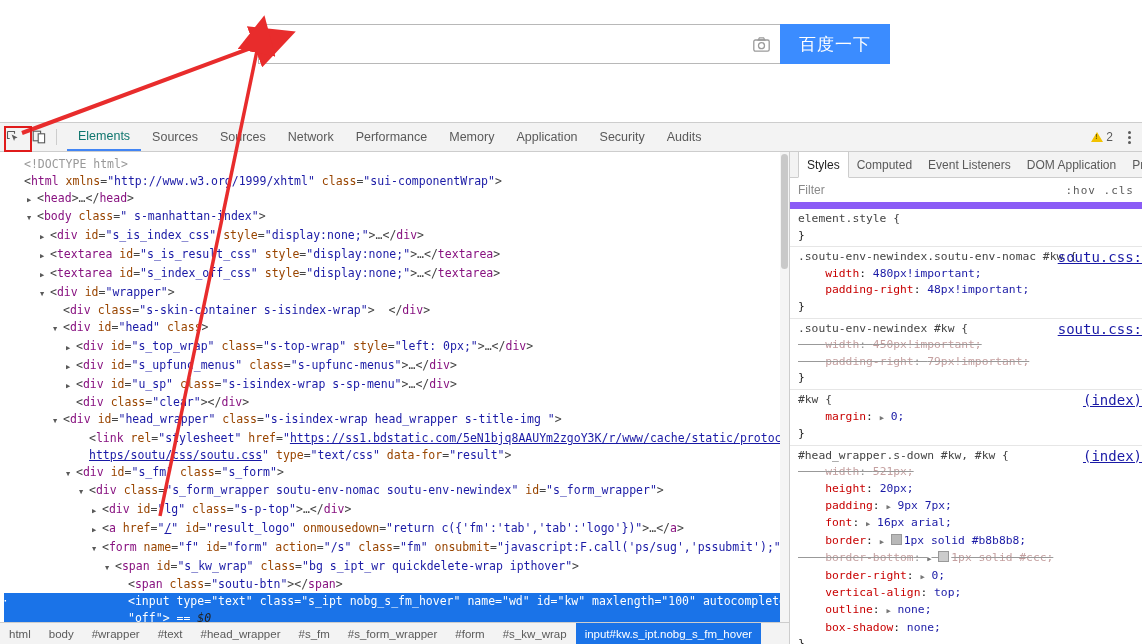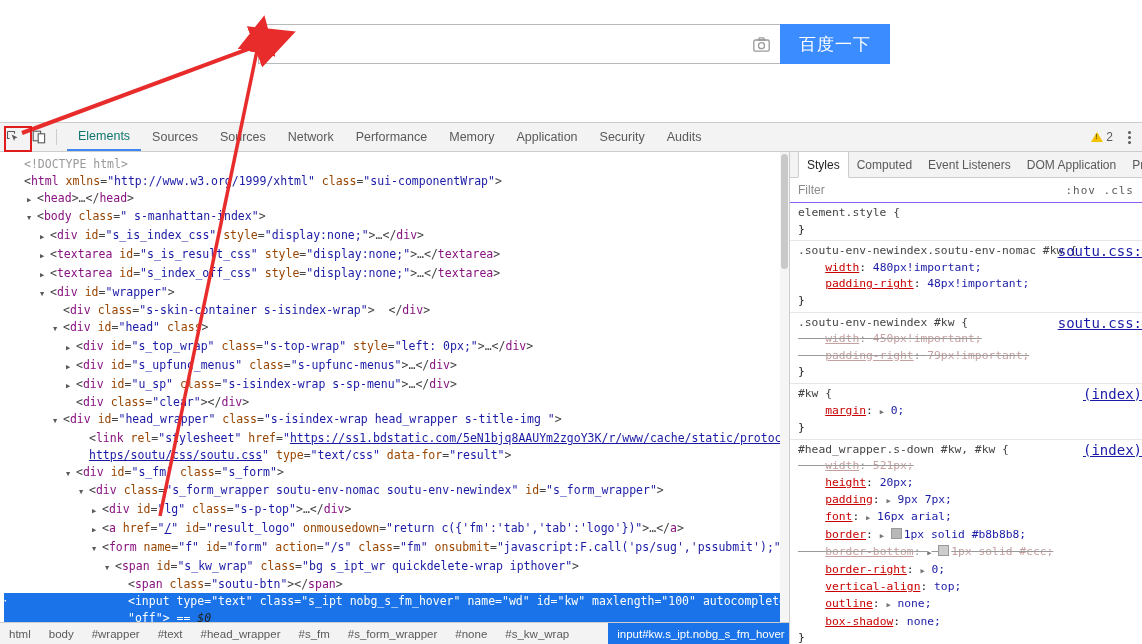--- a/index.html
+++ b/index.html
@@ -85,43 +85,43 @@
   .dom-scrollbar{position:absolute;right:0;top:0;width:9px;height:100%;background:#f5f5f5;}
   .dom-scrollbar i{position:absolute;left:1px;top:2px;width:7px;height:115px;background:#c9c9c9;border-radius:4px;display:block;}
 
   
   .crumbs{
     position:absolute;left:0;bottom:0;width:100%;height:22px;background:#f3f3f3;
     border-top:1px solid #cdcdcd;display:flex;align-items:center;box-sizing:border-box;
     font-size:11.5px;color:#5a5a5a;overflow:hidden;
   }
   .crumb{padding:0 9px;height:100%;display:flex;align-items:center;cursor:pointer;white-space:nowrap;}
-  .crumb.active{background:#1a73e8;color:#fff;margin-left:30px;}
+  .crumb.active{background:#1a73e8;color:#fff;}
 
   
   .styles-panel{flex:1;position:relative;overflow:hidden;background:#fff;}
   .st-tabs{height:25px;display:flex;align-items:stretch;border-bottom:1px solid #cdcdcd;background:#f3f3f3;padding-left:8px;}
   .st-tab{
     padding:0 8px;display:flex;align-items:center;font-size:12px;color:#5a5a5a;cursor:pointer;
     white-space:nowrap;box-sizing:border-box;
   }
   .st-tab.active{background:#fff;color:#222;border-left:1px solid #cdcdcd;border-right:1px solid #cdcdcd;margin-bottom:-1px;border-bottom:1px solid #fff;}
   .st-filter{
     height:24px;display:flex;align-items:center;justify-content:space-between;
-    border-bottom:1px solid #8b5cf6;font-size:12px;color:#8a8a8a;padding:0 8px;background:#fff;
+    border-bottom:7px solid #8b5cf6;font-size:12px;color:#8a8a8a;padding:0 8px;background:#fff;
   }
   .st-filter .toggles{color:#5a5a5a;font-family:"DejaVu Sans Mono",monospace;font-size:11px;letter-spacing:1px;}
   .st-rules{
     font-family:"DejaVu Sans Mono","Liberation Mono",monospace;
     font-size:11.3px;line-height:16.6px;color:#222;white-space:pre;
   }
   .rule{border-bottom:1px solid #e6e6e6;padding:2px 0 2px 8px;position:relative;}
   .rule .src{position:absolute;right:0px;top:2px;color:#1a1aa6;text-decoration:underline;font-size:14px;}
   .sel-txt{color:#444;}
-  .prop{color:#c80000;text-decoration:underline;}
+  .prop{color:#c80000;}
   .pval{color:#1a1aa6;}
   .struck{text-decoration:line-through;color:#999;}
   .struck .prop,.struck .pval{color:#c5a0a0;}
   .tri-exp{display:inline-block;color:#777;font-size:7px;}
   .swatch{display:inline-block;width:9px;height:9px;border:1px solid #999;vertical-align:-1px;margin-right:2px;}
 
   
   .overlay{position:absolute;left:0;top:0;width:1142px;height:644px;pointer-events:none;}
   .redbox{
     position:absolute;border:2px solid #e01b1b;box-sizing:border-box;
@@ -198,21 +198,21 @@
             <i></i>
           </div>
         <div class="crumbs" id="crumbs">
             <div class="crumb">html</div>
             <div class="crumb">body</div>
             <div class="crumb">#wrapper</div>
             <div class="crumb">#text</div>
             <div class="crumb">#head_wrapper</div>
             <div class="crumb">#s_fm</div>
             <div class="crumb">#s_form_wrapper</div>
-            <div class="crumb">#none</div>
+            <div class="crumb">#form</div>
             <div class="crumb">#s_kw_wrap</div>
             <div class="crumb active">input#kw.s_ipt.nobg_s_fm_hover</div>
           </div>
       </div>
 
       <div class="styles-panel">
         <div class="st-tabs" id="st-tabs">
             <div class="st-tab active">Styles</div>
             <div class="st-tab">Computed</div>
             <div class="st-tab">Event Listeners</div>

